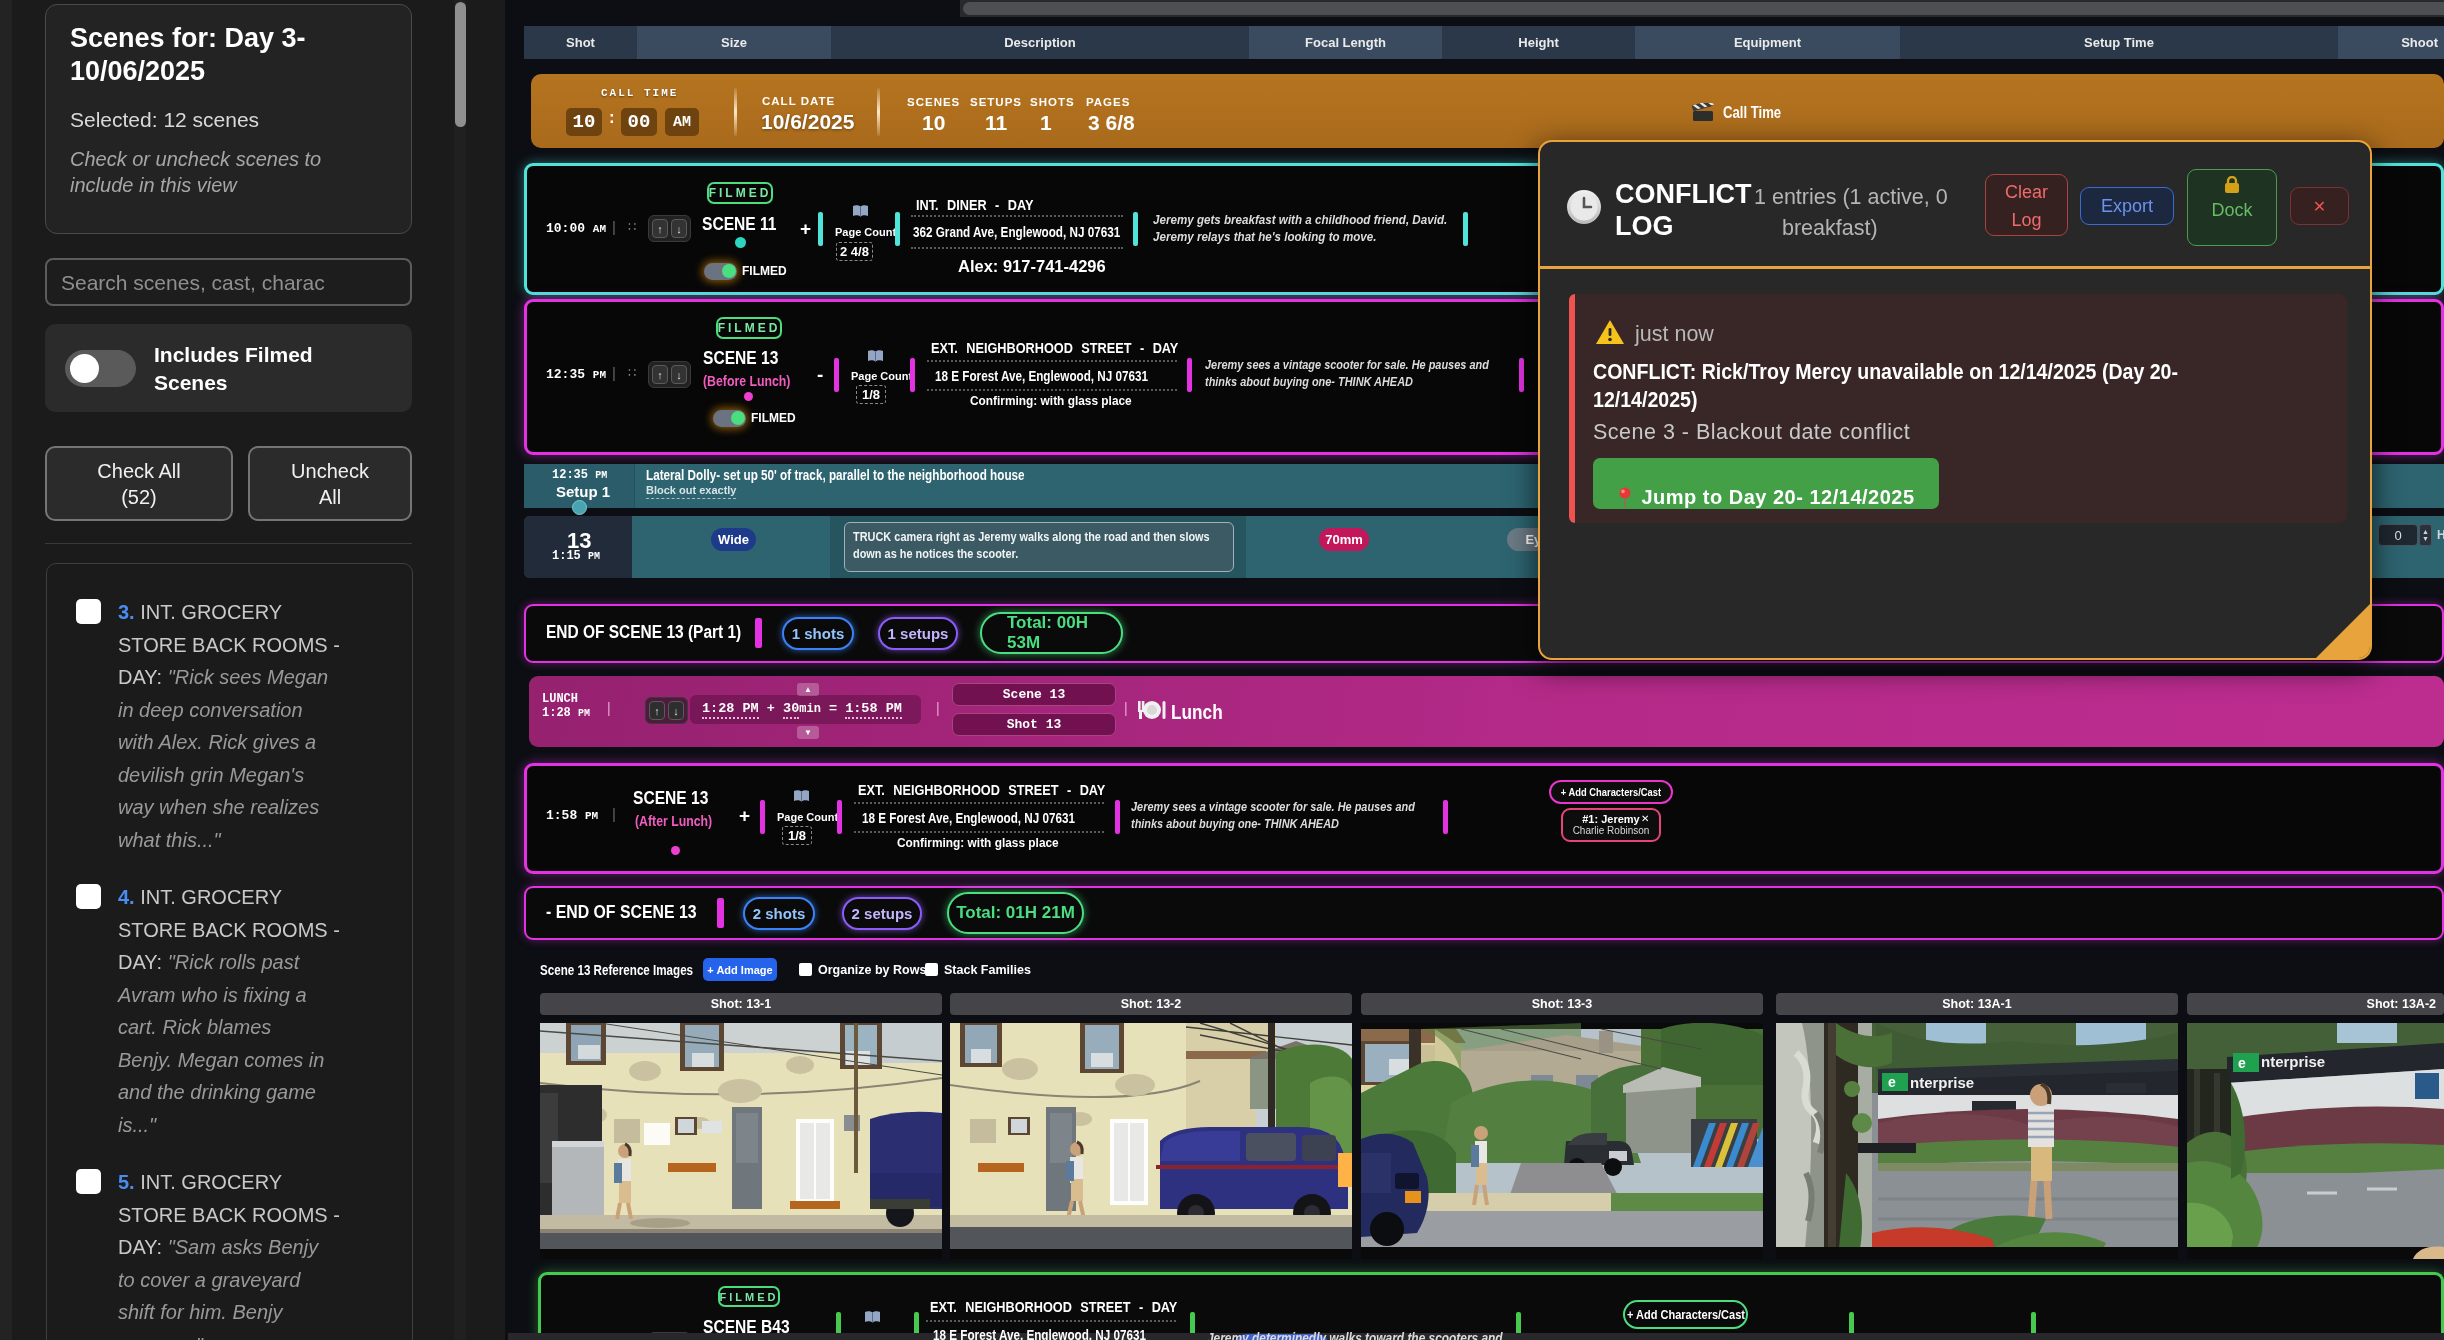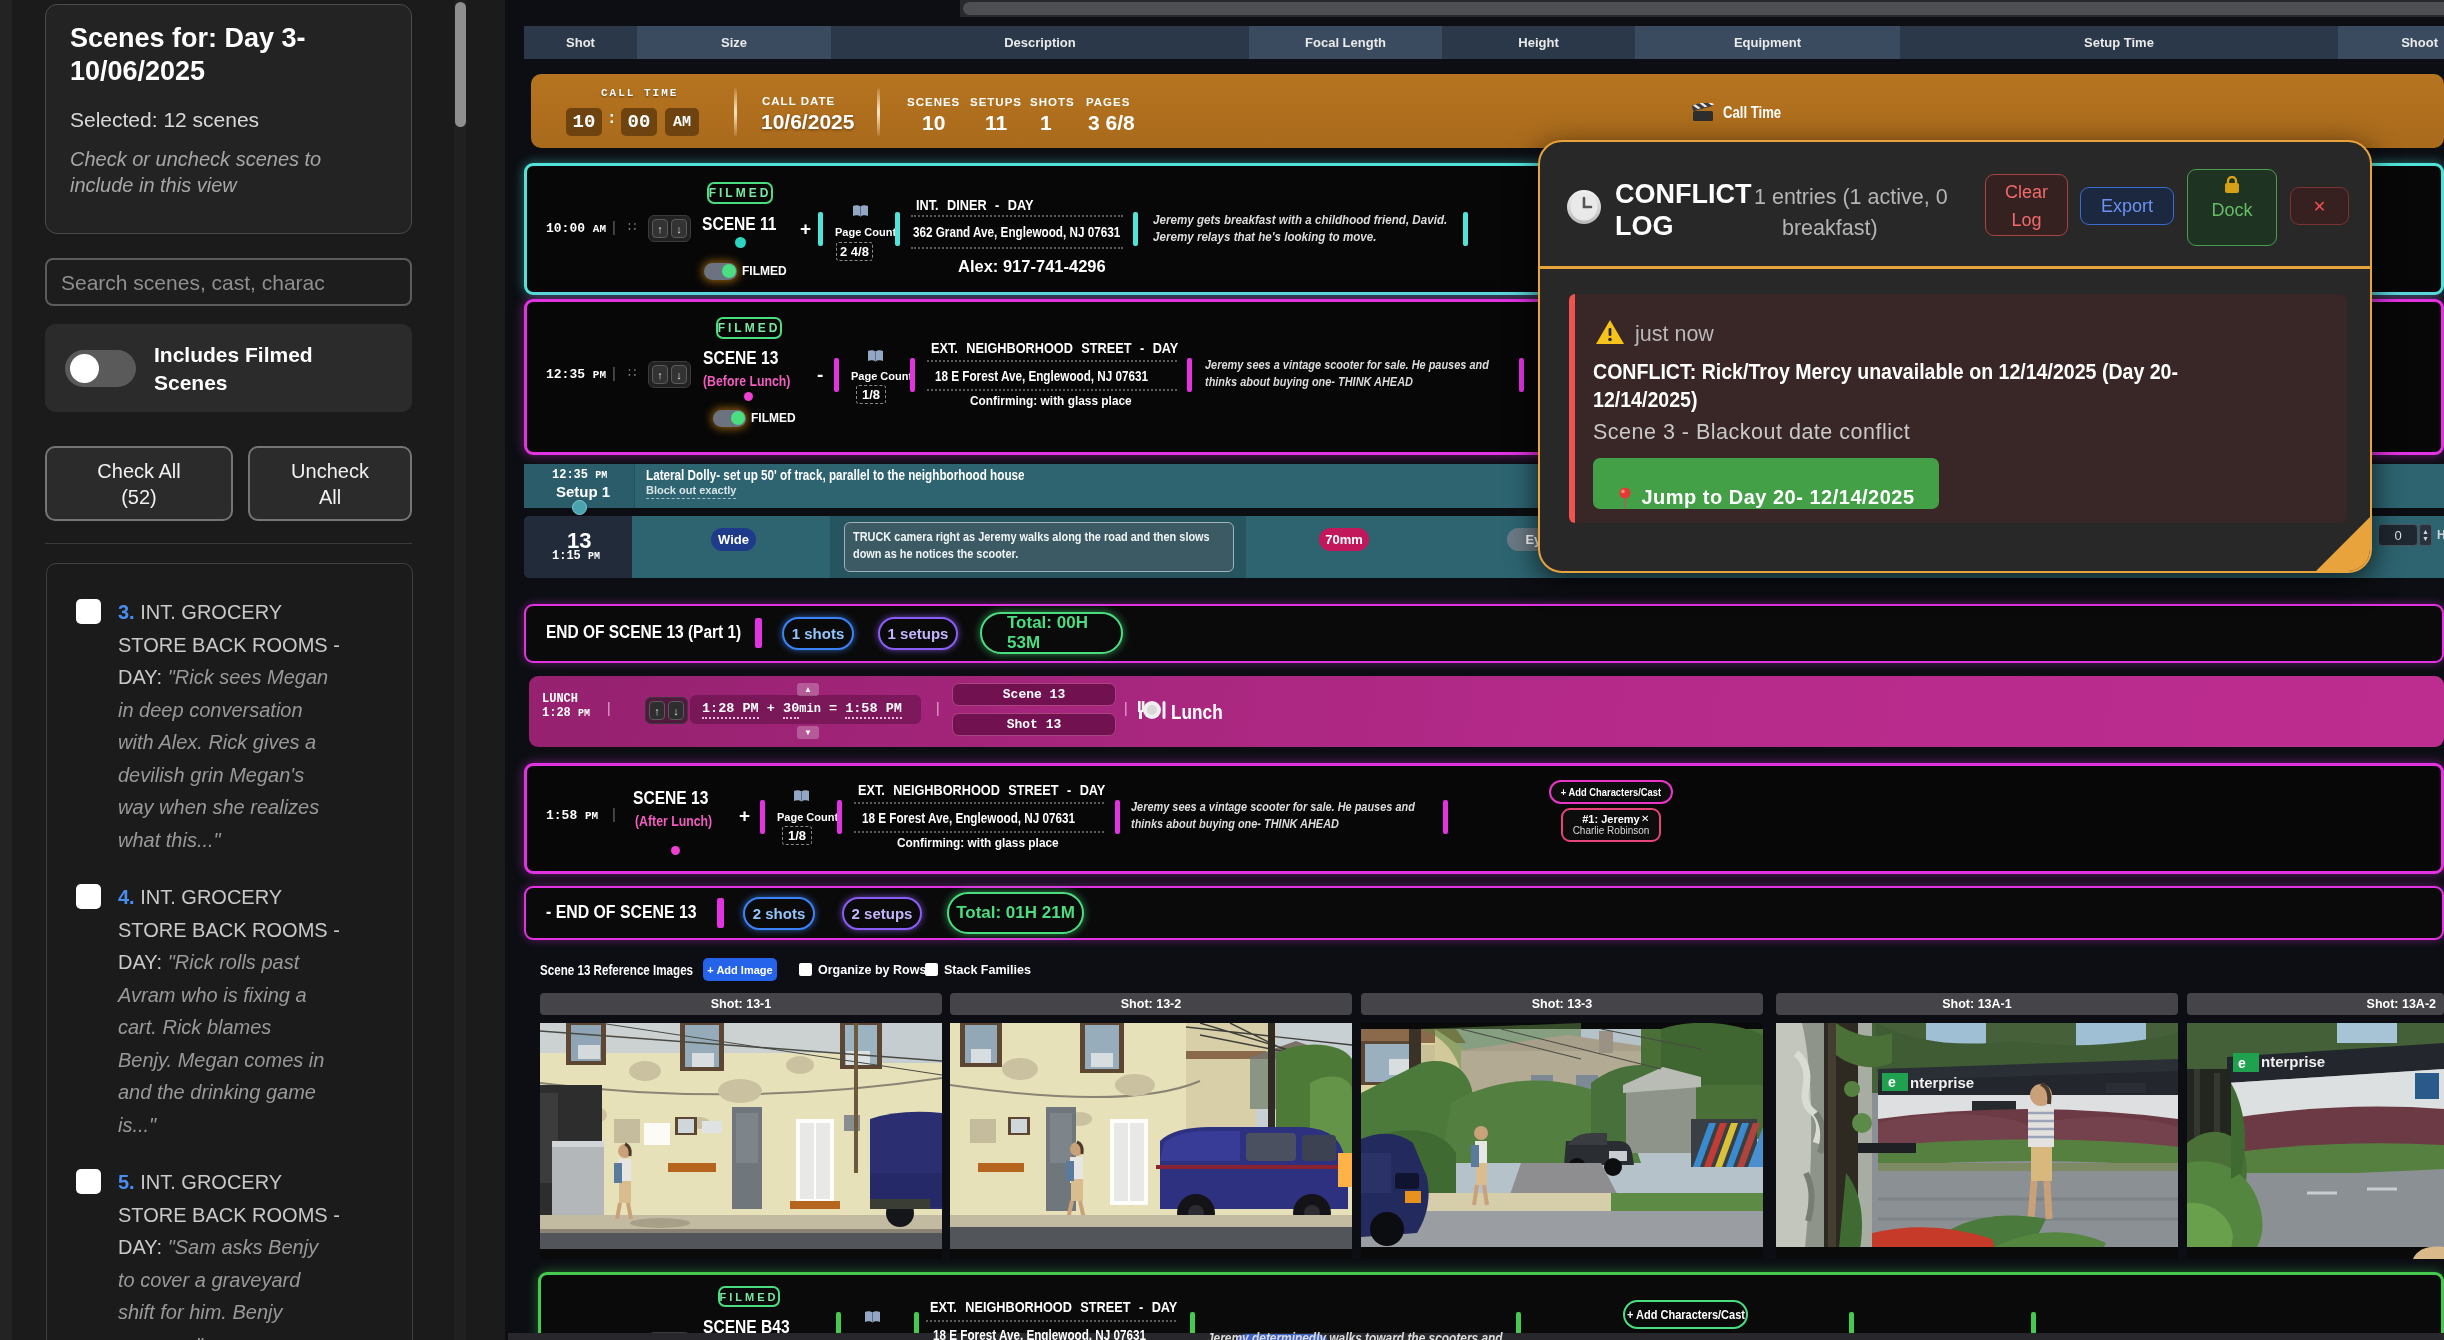--- a/index.html
+++ b/index.html
@@ -530,21 +530,21 @@
   <div class="abs" style="left:1623px; top:1300px; width:125px; height:29px; border:2px solid #4ade80; border-radius:999px; color:#fff; font-size:12.5px; font-weight:bold; display:flex; align-items:center; justify-content:center; background:#0a0a0a; white-space:nowrap;">
       <span style="transform:scaleX(0.88); white-space:nowrap;">+ Add Characters/Cast</span>
     </div>
   <div class="abs" style="left:1643px; top:1335px; width:86px; height:12px; border:2px solid #e8447c; border-radius:8px; background:#0d0d0d;"></div>
   <div class="abs" style="left:1849px; top:1312px; width:5px; height:26px; background:#46c94f; border-radius:2px;"></div>
   <div class="abs" style="left:2031px; top:1312px; width:5px; height:26px; background:#46c94f; border-radius:2px;"></div>
 
   <div class="abs" style="left:508px; top:1333px; width:1936px; height:7px; background:#28282c; z-index:3;"></div>
   <div class="abs" style="left:1236px; top:1334px; width:92px; height:10px; background:#3f62c9; border-radius:46px 46px 0 0; z-index:4;"></div>
 
-  <div class="abs" style="left:1538px; top:140px; width:834px; height:433px; background:#282828; border:2.5px solid #e8a33c; border-radius:24px; box-shadow:0 8px 30px rgba(0,0,0,.7); overflow:hidden;">
+  <div class="abs" style="left:1538px; top:140px; width:834px; height:520px; background:#282828; border:2.5px solid #e8a33c; border-radius:14px; box-shadow:0 8px 30px rgba(0,0,0,.7); overflow:hidden;">
 
     <div class="abs" style="left:26px; top:47px;"><svg width="36" height="36" viewBox="0 0 36 36">
           <circle cx="18" cy="18" r="17" fill="url(#clkg)"></circle>
           <defs>
             <linearGradient id="clkg" x1="0" y1="0" x2="0" y2="1">
               <stop offset="0" stop-color="#f2f2f2"></stop>
               <stop offset="1" stop-color="#b8b8b8"></stop>
             </linearGradient>
           </defs>
           <circle cx="18" cy="18" r="13.5" fill="#e9e9e9"></circle>

